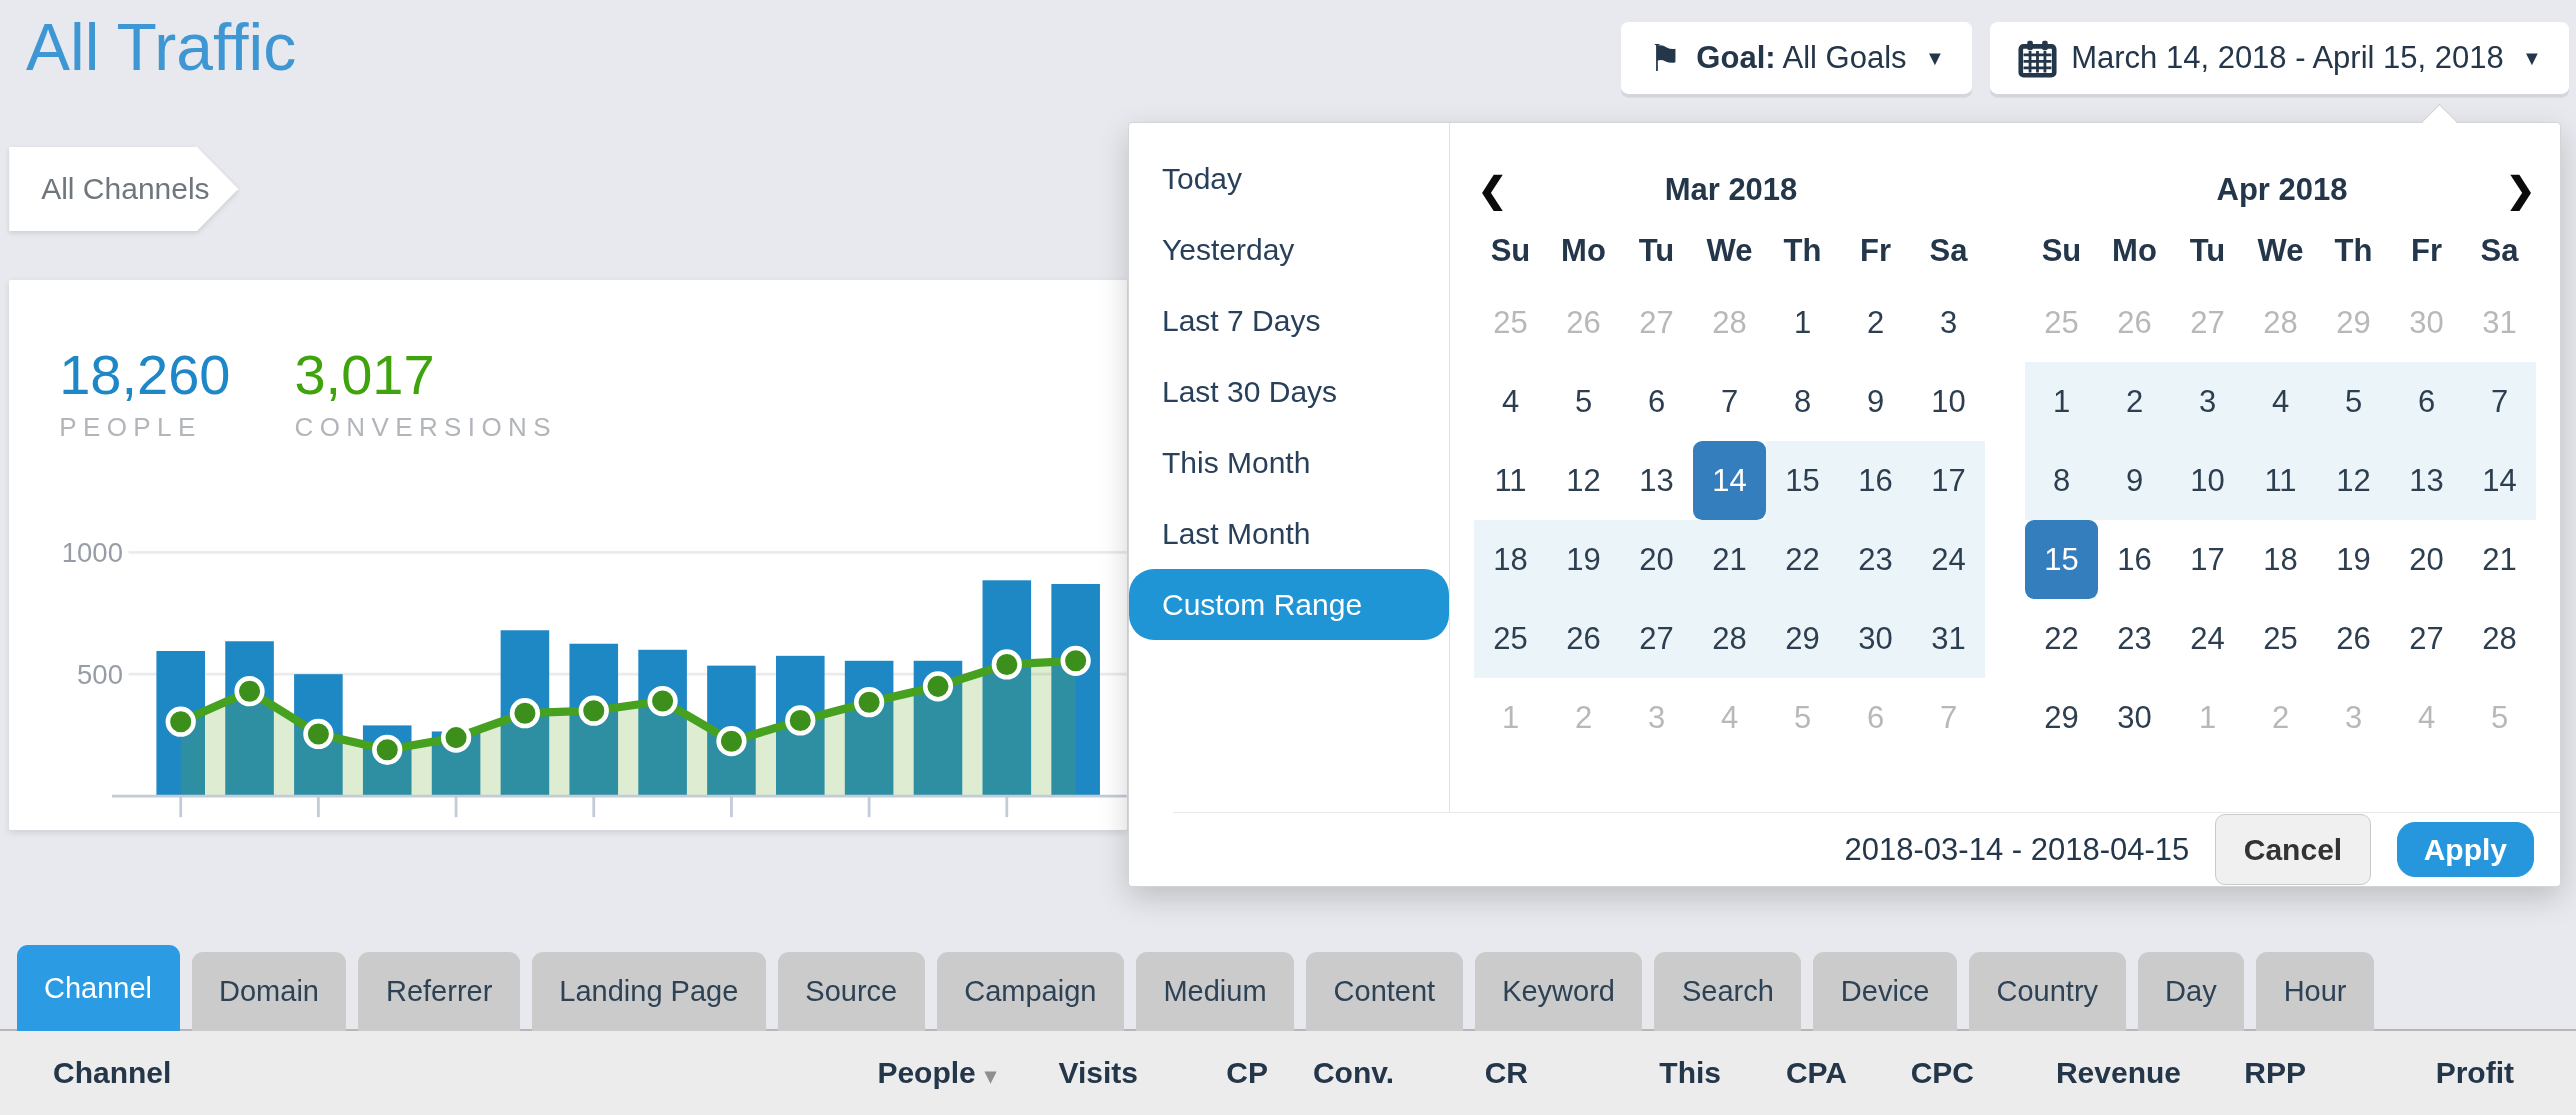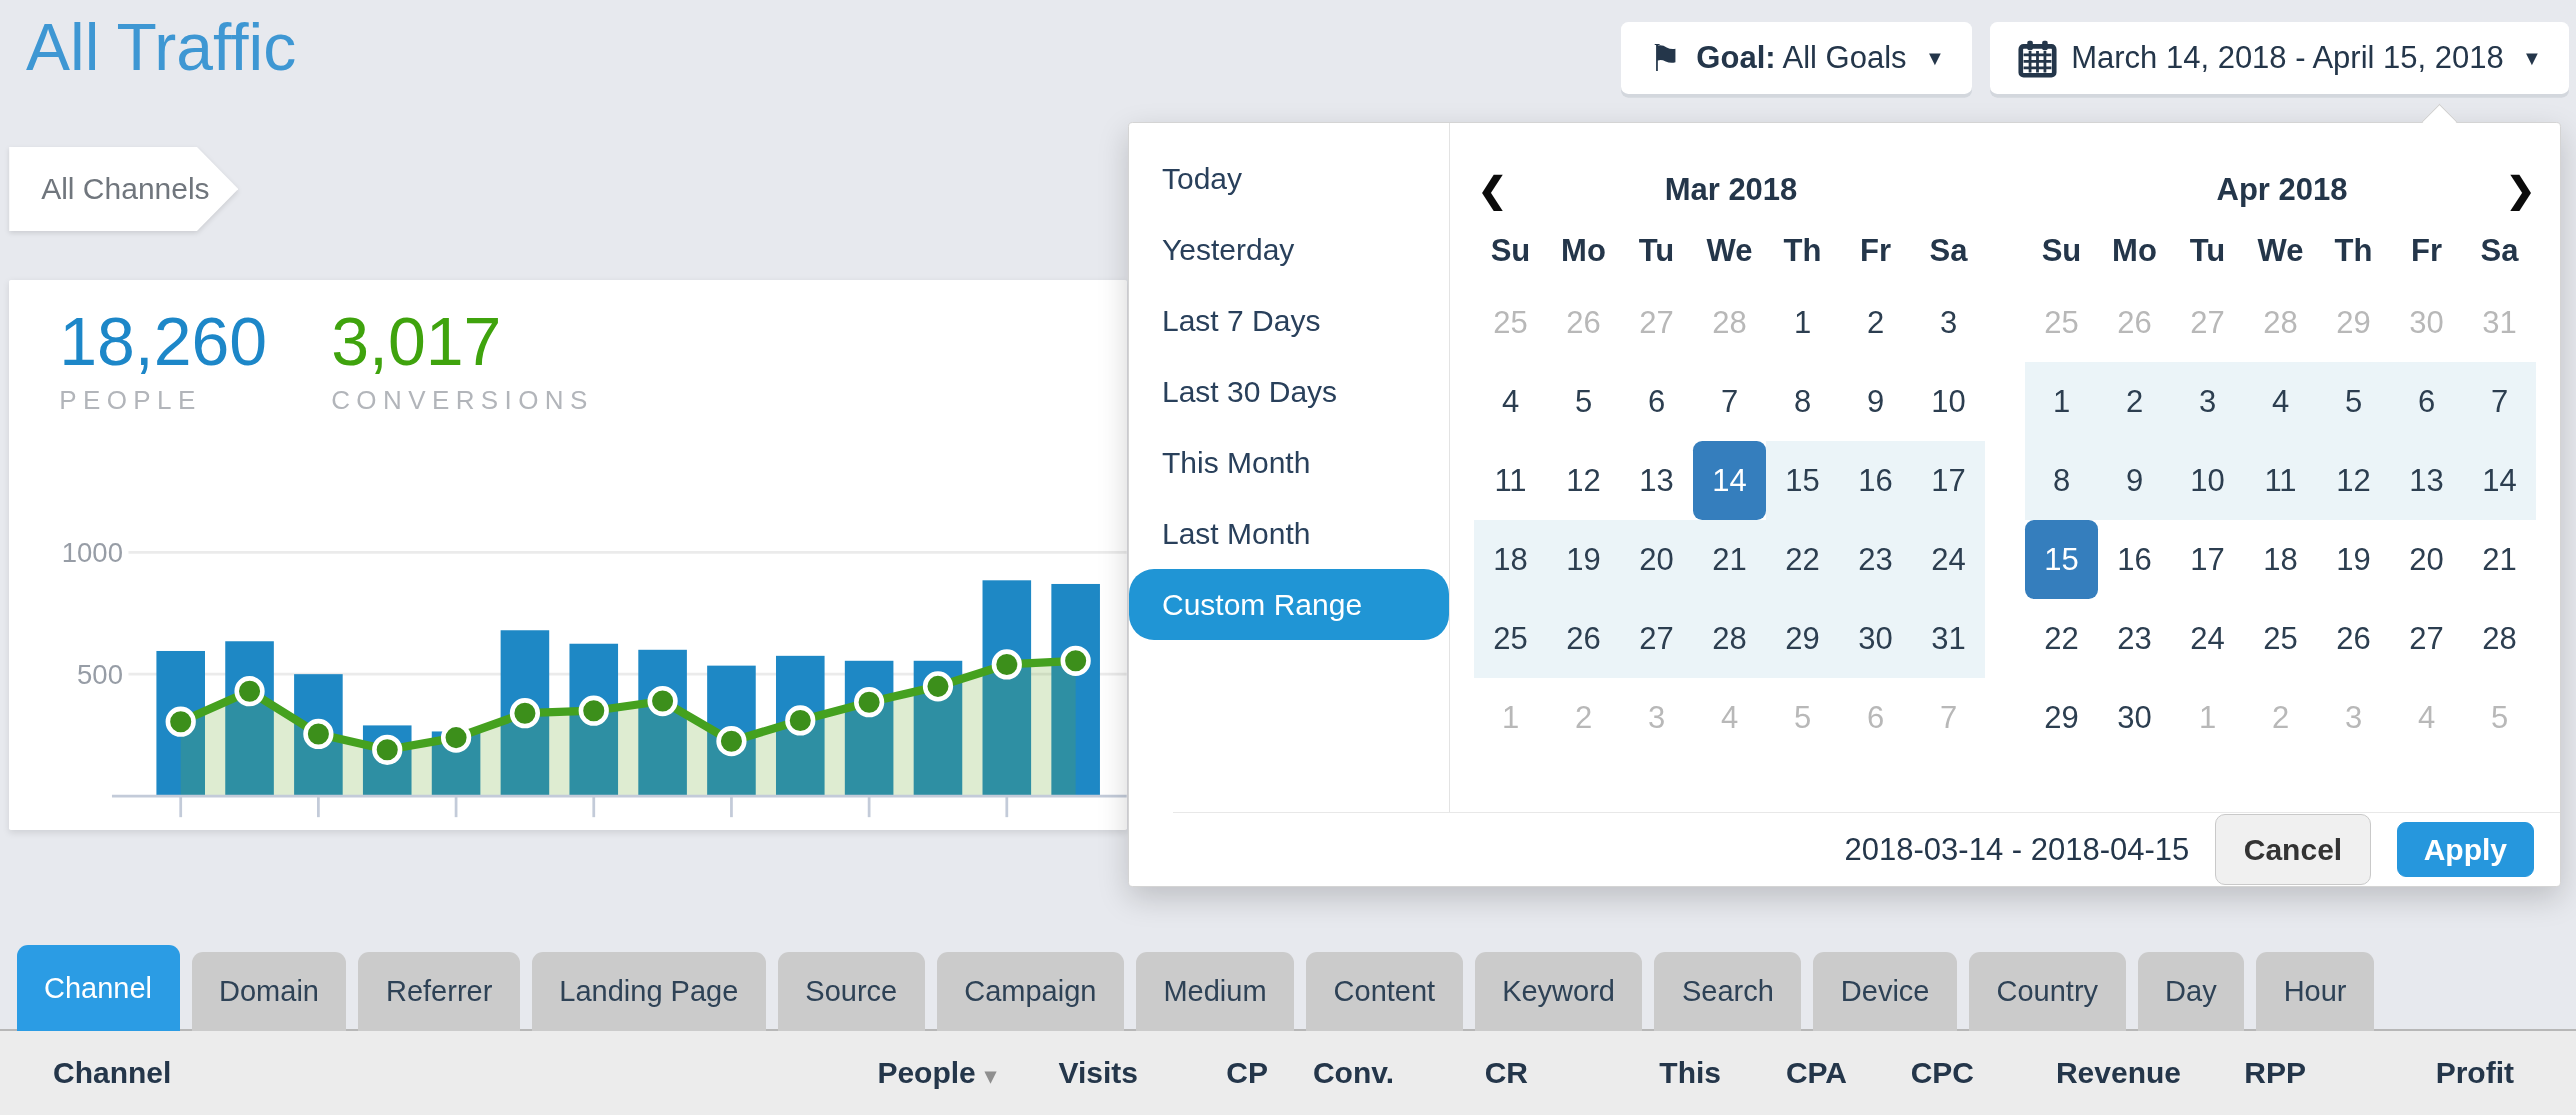--- a/index.html
+++ b/index.html
@@ -24,21 +24,21 @@
     filter:drop-shadow(0 2.8px 2.8px rgba(0,0,0,.12));}
   .channel-tag .shape{width:100%;height:100%;background:#fff;
     clip-path:polygon(0 0,82% 0,100% 50%,82% 100%,0 100%);
     display:flex;align-items:center;padding-left:32px;box-sizing:border-box;
     font-size:30px;color:#70767d;}
 
   
   .card{position:absolute;left:9.2px;top:280px;width:1118px;height:550px;background:#fff;
     border-radius:1.8px;box-shadow:0 2.8px 7.3px rgba(0,0,0,.10);}
   .stats{position:absolute;left:50px;top:26px;display:flex;gap:64px;z-index:2;}
-  .stat .num{font-size:68px;line-height:1.05;}
+  .stat .num{font-size:56px;line-height:1.05;margin-top:40px;}
   .num.people{color:#1d87c8;}
   .num.conv{color:#3fa30d;}
   .stat .lbl{font-size:26px;letter-spacing:6.4px;color:#b2b5ba;margin-top:7.3px;}
   #chart{position:absolute;left:0;top:0;width:1118px;height:550px;}
 
   
   .panel{position:absolute;left:1128px;top:122px;width:1433px;height:765px;background:#fff;
     border:1.8px solid #d4d4d4;border-radius:4.6px;box-sizing:border-box;
     box-shadow:0 11px 31px rgba(0,0,0,.18);z-index:10;}
   .notch{position:absolute;top:-13.8px;right:108px;width:24px;height:24px;background:#fff;
@@ -65,21 +65,21 @@
   .cell.sel{background:#357ebd;color:#fff;border-radius:9.2px;}
 
   .panel-footer{position:absolute;left:0;right:0;bottom:0;height:73px;
     border-top:1.8px solid #e8e8e8;display:flex;align-items:center;justify-content:flex-end;
     gap:26px;padding-right:26px;margin-left:44px;}
   .range-text{font-size:31px;color:#24364a;}
   .btn-cancel{height:71px;padding:0 27.5px;font-size:30px;font-weight:bold;color:#333;
     background:#f0f0f0;border:1.8px solid #c9c9c9;border-radius:10px;
     font-family:"Liberation Sans",sans-serif;cursor:pointer;}
   .btn-apply{height:55px;padding:0 26px;font-size:30px;font-weight:bold;color:#fff;
-    background:#2697dd;border:1.8px solid #2697dd;border-radius:9px;
+    background:#2697dd;border:1.8px solid #2697dd;border-radius:18px;
     font-family:"Liberation Sans",sans-serif;cursor:pointer;}
 
   
   .tabs{position:absolute;left:16.5px;top:945px;height:86px;display:flex;
     align-items:flex-end;gap:12px;z-index:2;}
   .tab{height:79px;line-height:79px;padding:0 27.5px;background:#cbcbcb;color:#2e4256;
     font-size:29px;border-radius:11px 11px 0 0;cursor:pointer;white-space:nowrap;}
   .tab.active{height:86px;line-height:86px;background:#2b9ce4;color:#fff;}
 
   

